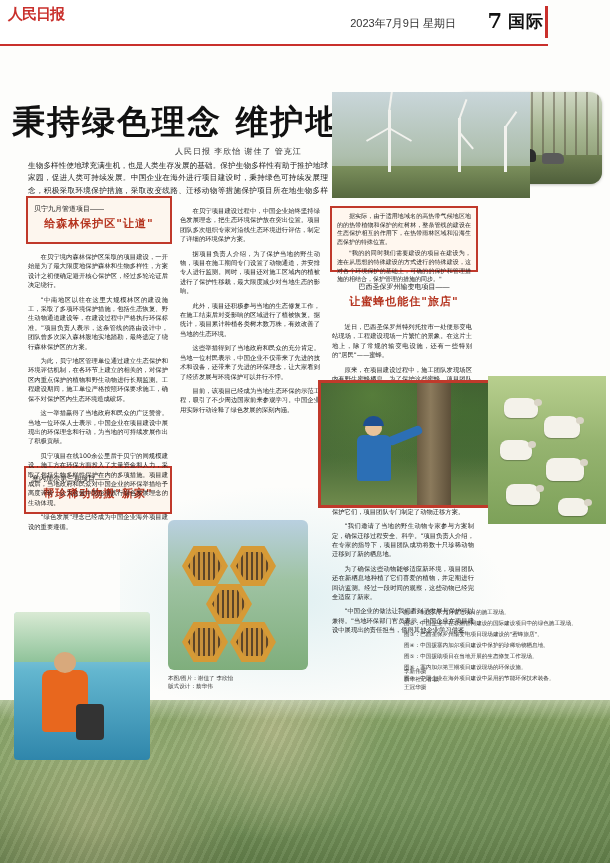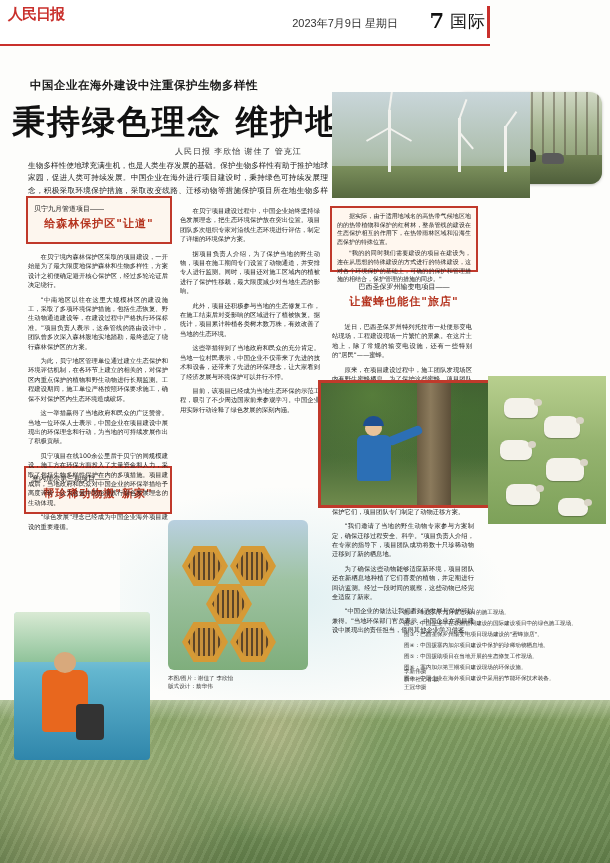--- a/index.html
+++ b/index.html
@@ -19,21 +19,21 @@
   .page {
     position: absolute;
     inset: 0;
     background: #fdfdfb;
   }
 
   
   .masthead {
     position: absolute;
     left: 0; top: 0;
-    width: 490px; height: 44px;
+    width: 548px; height: 44px;
     border-bottom: 2px solid #c9302c;
     background: #ffffff;
   }
   .logo {
     position: absolute;
     left: 8px; top: 6px;
     width: 70px; height: 30px;
     color: #c9302c;
     font-family: "DejaVu Serif", serif;
     font-weight: bold;
@@ -53,21 +53,21 @@
     right: 46px; top: 8px;
     font-size: 21px;
     font-weight: bold;
     font-family: "DejaVu Serif", serif;
     color: #111;
   }
   .masthead-section {
     position: absolute;
     right: 4px; top: 10px;
     font-size: 17px;
-    font-weight: normal;
+    font-weight: bold;
     color: #111;
     letter-spacing: 1px;
   }
   .masthead-rule {
     position: absolute;
     right: 0; top: 6px;
     width: 3px; height: 32px;
     background: #c9302c;
   }
 
@@ -380,21 +380,20 @@
   <div class="masthead">
     <div class="logo">
       <span>人民日报</span>
     </div>
     <div class="masthead-date">2023年7月9日  星期日</div>
     <div class="masthead-page">7</div>
     <div class="masthead-section">国际</div>
     <div class="masthead-rule"></div>
   </div>
 
-  <div class="kicker">中国企业在海外建设中注重保护生物多样性</div>
   <div class="headline">秉持绿色理念   维护地球家园</div>
   <div class="byline">人民日报   李欣怡   谢佳了   管克江</div>
 
   <div class="hero-photo">
     <div class="trees"></div>
     <div class="ground"></div>
     <div class="cow"></div>
     <div class="cow2"></div>
   </div>
 

